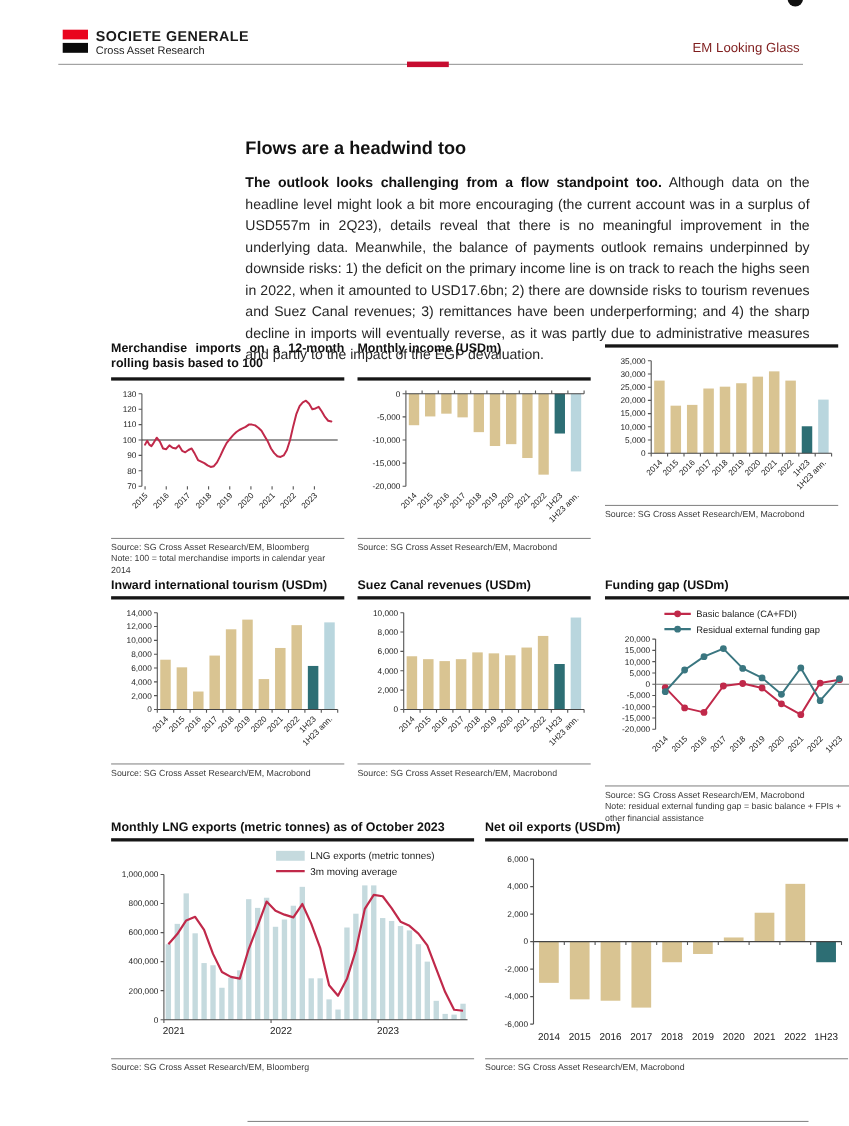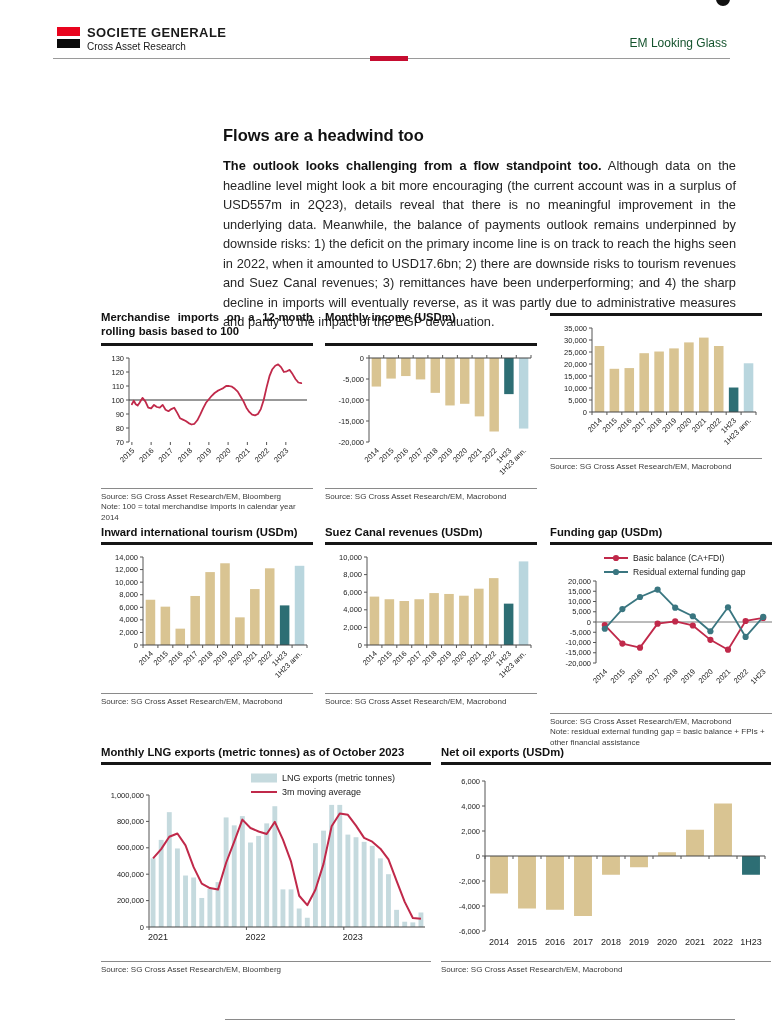--- a/index.html
+++ b/index.html
@@ -10,21 +10,21 @@
   
   .top-dot{position:absolute;left:716px;top:-8px;width:14px;height:14px;border-radius:50%;background:#111;}
   .hdr{position:absolute;left:57px;top:26px;right:45px;height:30px;}
   .logo{position:absolute;left:0;top:1px;width:23px;height:21px;}
   .logo .lr{height:9px;background:#e9041e;}
   .logo .lw{height:3px;background:#ffffff;}
   .logo .lb{height:9px;background:#0a0a0a;}
   .brand{position:absolute;left:30px;top:0;}
   .brand-name{font-size:13px;font-weight:bold;letter-spacing:.4px;color:#1a1a1a;line-height:13px;}
   .brand-sub{font-size:10px;color:#1a1a1a;margin-top:2px;}
-  .hdr-right{position:absolute;right:0;top:10px;font-size:12px;color:#14532d;}
+  .hdr-right{position:absolute;right:0;top:10px;font-size:12px;color:#7f1d1d;}
   .hdr-rule{position:absolute;left:53px;top:58px;width:677px;height:1px;background:#9a9a9a;}
   .hdr-rule .accent{position:absolute;left:317px;top:-2px;width:38px;height:5px;background:#c60c30;}
 
   
   .title{position:absolute;left:223px;top:126px;width:515px;margin:0;
          font-size:16.5px;font-weight:bold;color:#111;}
   .body-text{position:absolute;left:223px;top:156px;width:513px;margin:0;
          font-size:12.8px;line-height:19.5px;text-align:justify;color:#262626;}
   .body-text b{color:#111;margin-top:37px;}
 

